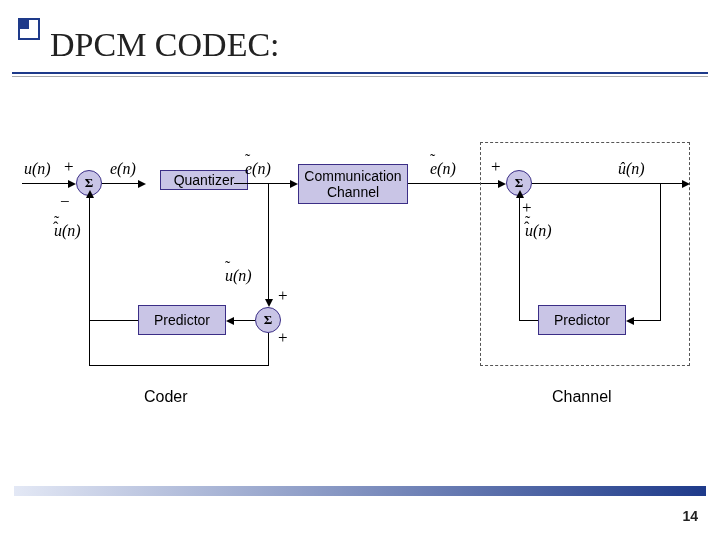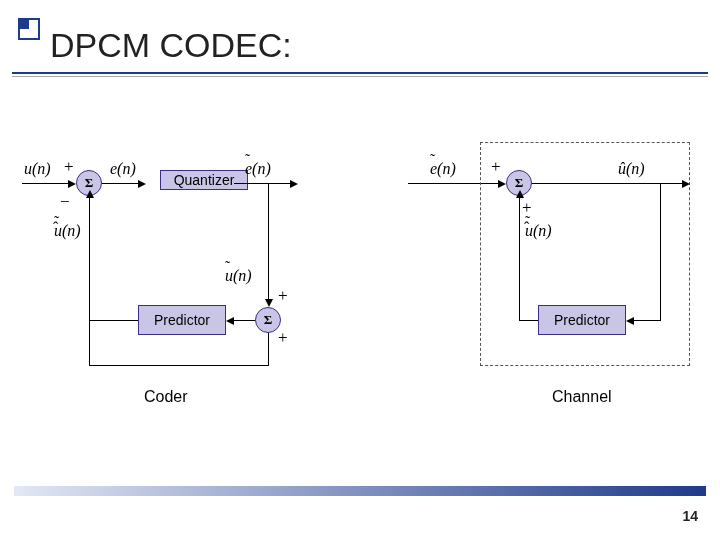--- a/index.html
+++ b/index.html
@@ -24,20 +24,21 @@
     position: absolute;
     top: -2px; left: -2px;
     width: 11px; height: 11px;
     background: #1e3a8a;
   }
   .title {
     position: absolute;
     top: 26px; left: 50px;
     font-size: 34px;
     color: #222;
+    font-family: Liberation Serif, serif;
   }
   .title-underline {
     position: absolute;
     top: 72px; left: 12px;
     width: 696px;
     border-top: 2px solid #1e3a8a;
   }
   .title-underline::after {
     content: "";
     position: absolute;
@@ -169,20 +170,24 @@
   <div class="sig" style="left:110px; top:70px;">e(n)</div>
 
   <div class="node-box" style="left:160px; top:80px; width:88px; height:20px;">
     <span>Quantizer</span>
   </div>
 
   <div class="hline" style="left:234px; top:93px; width:58px;"></div>
   <div class="arrow-r" style="left:290px; top:89.5px;"></div>
   <div class="sig" style="left:245px; top:70px;"><span class="tilde">˜</span><span>e(n)</span></div>
 
+  <div class="node-box" style="left:298px; top:74px; width:110px; height:40px; white-space:pre-line;">
+    <span>Communication
+Channel</span>
+  </div>
 
   <div class="hline" style="left:408px; top:93px; width:92px;"></div>
   <div class="arrow-r" style="left:498px; top:89.5px;"></div>
   <div class="sig" style="left:430px; top:70px;"><span class="tilde">˜</span><span>e(n)</span></div>
   <div class="sign" style="left:491px; top:67px;">+</div>
 
   <div class="vline" style="left:268px; top:93px; height:118px;"></div>
   <div class="arrow-d" style="left:264.5px; top:209px;"></div>
   <div class="sign" style="left:278px; top:196px;">+</div>
 

